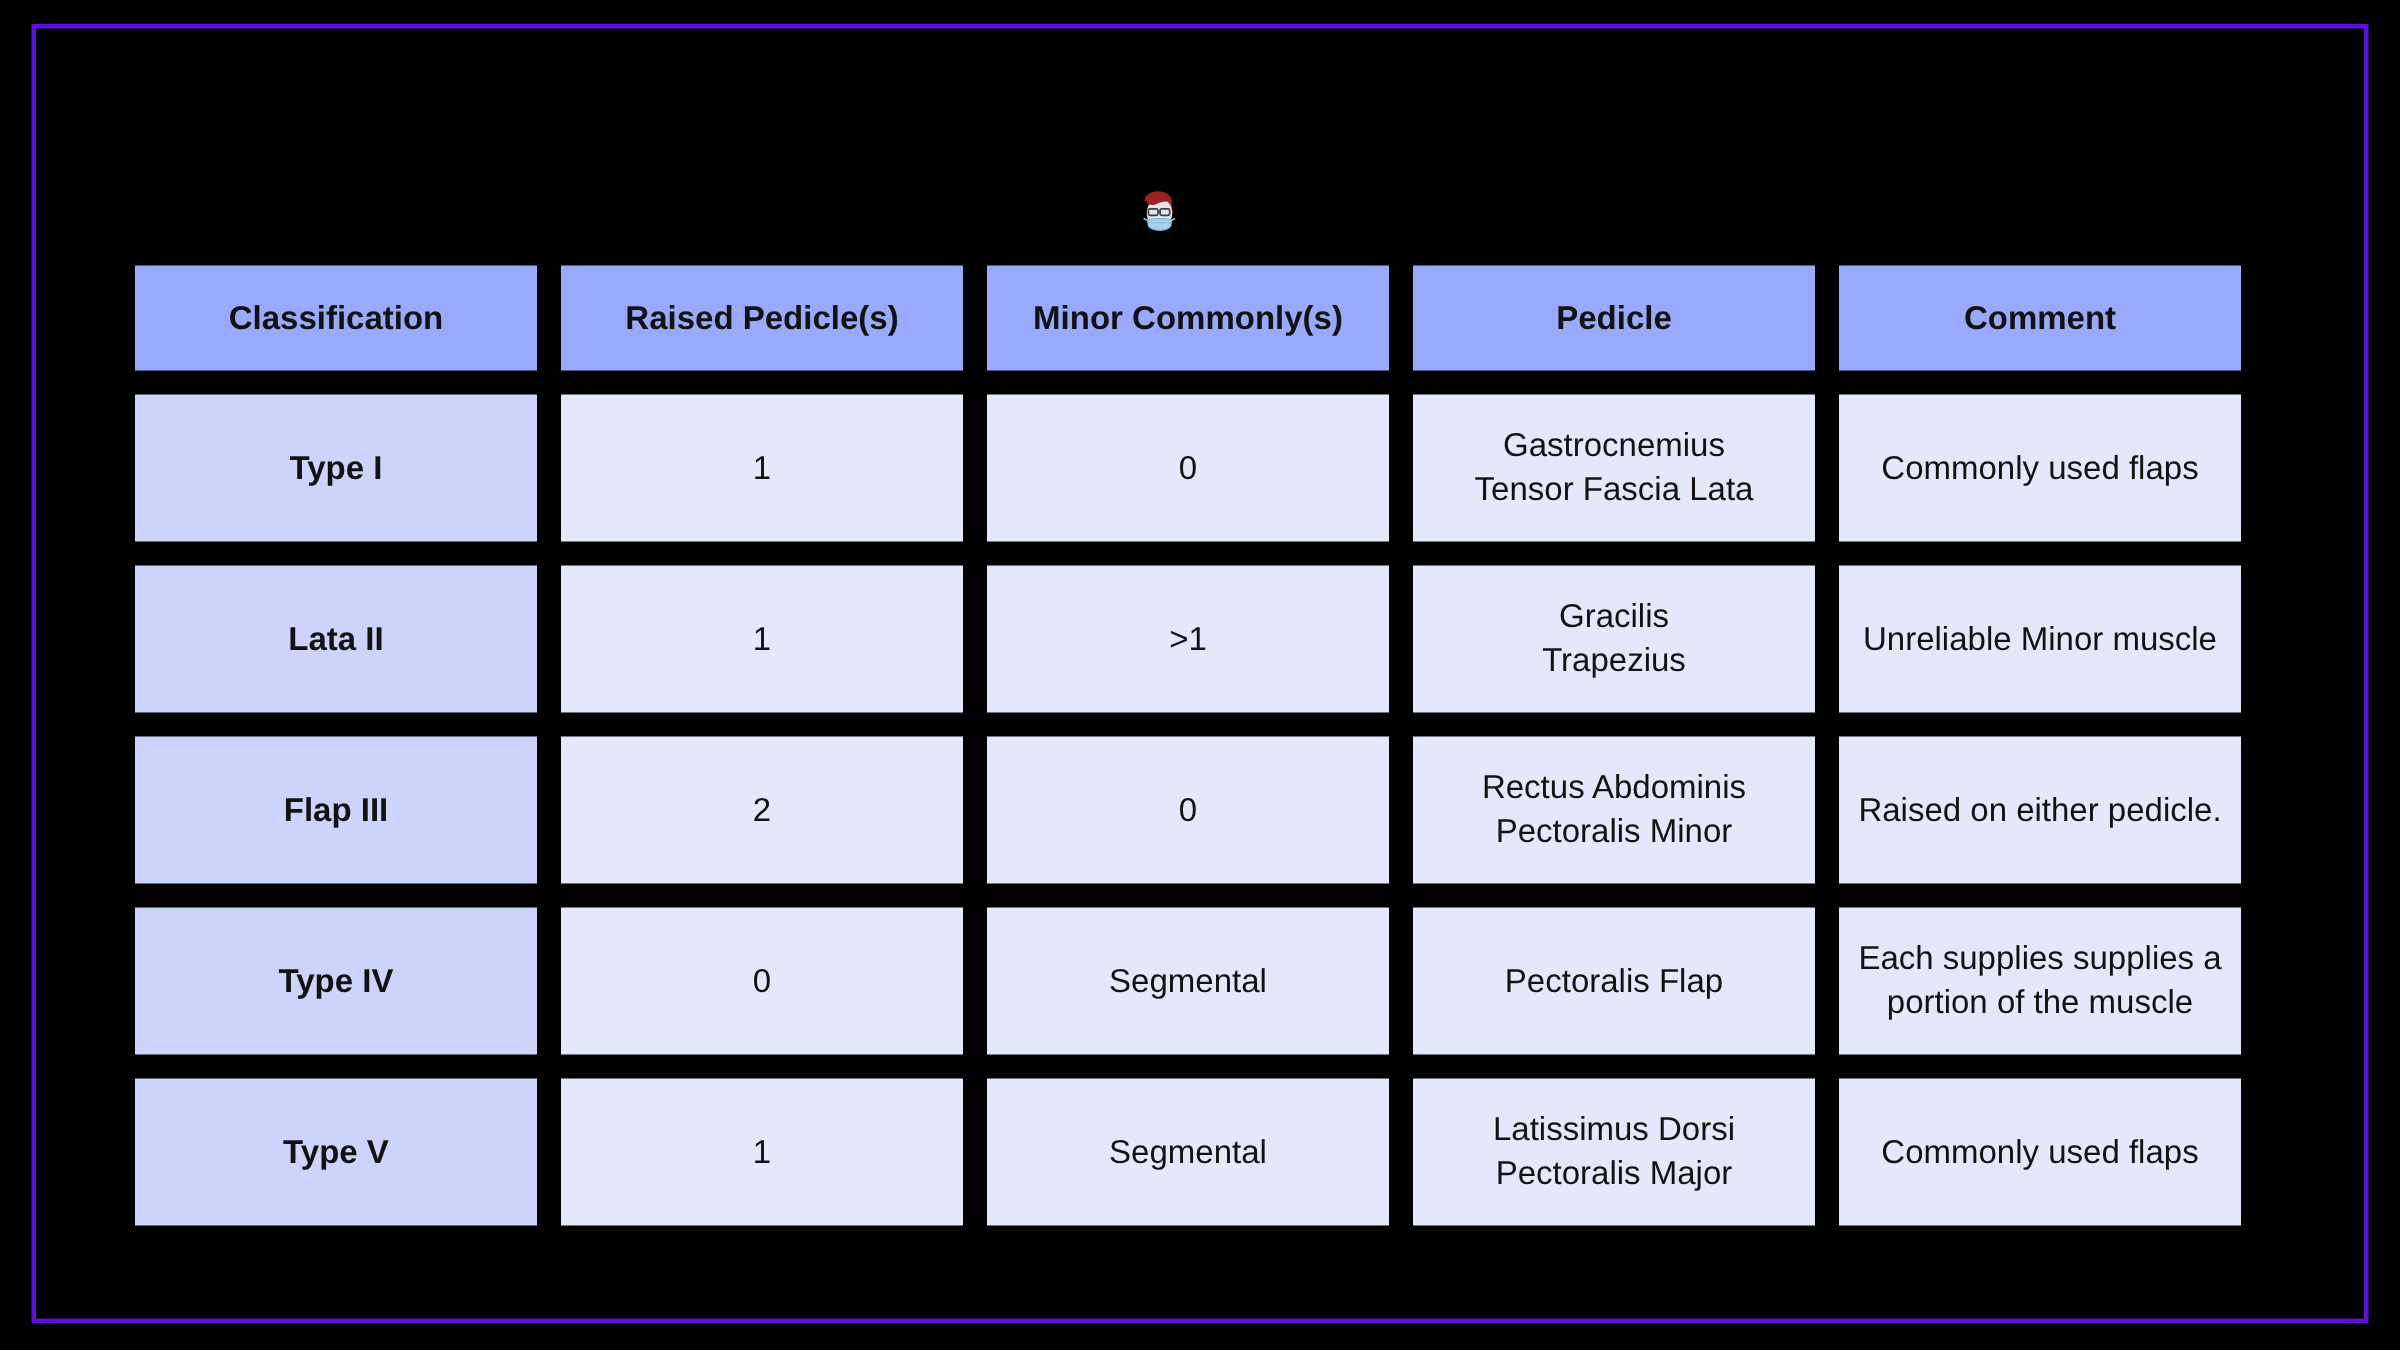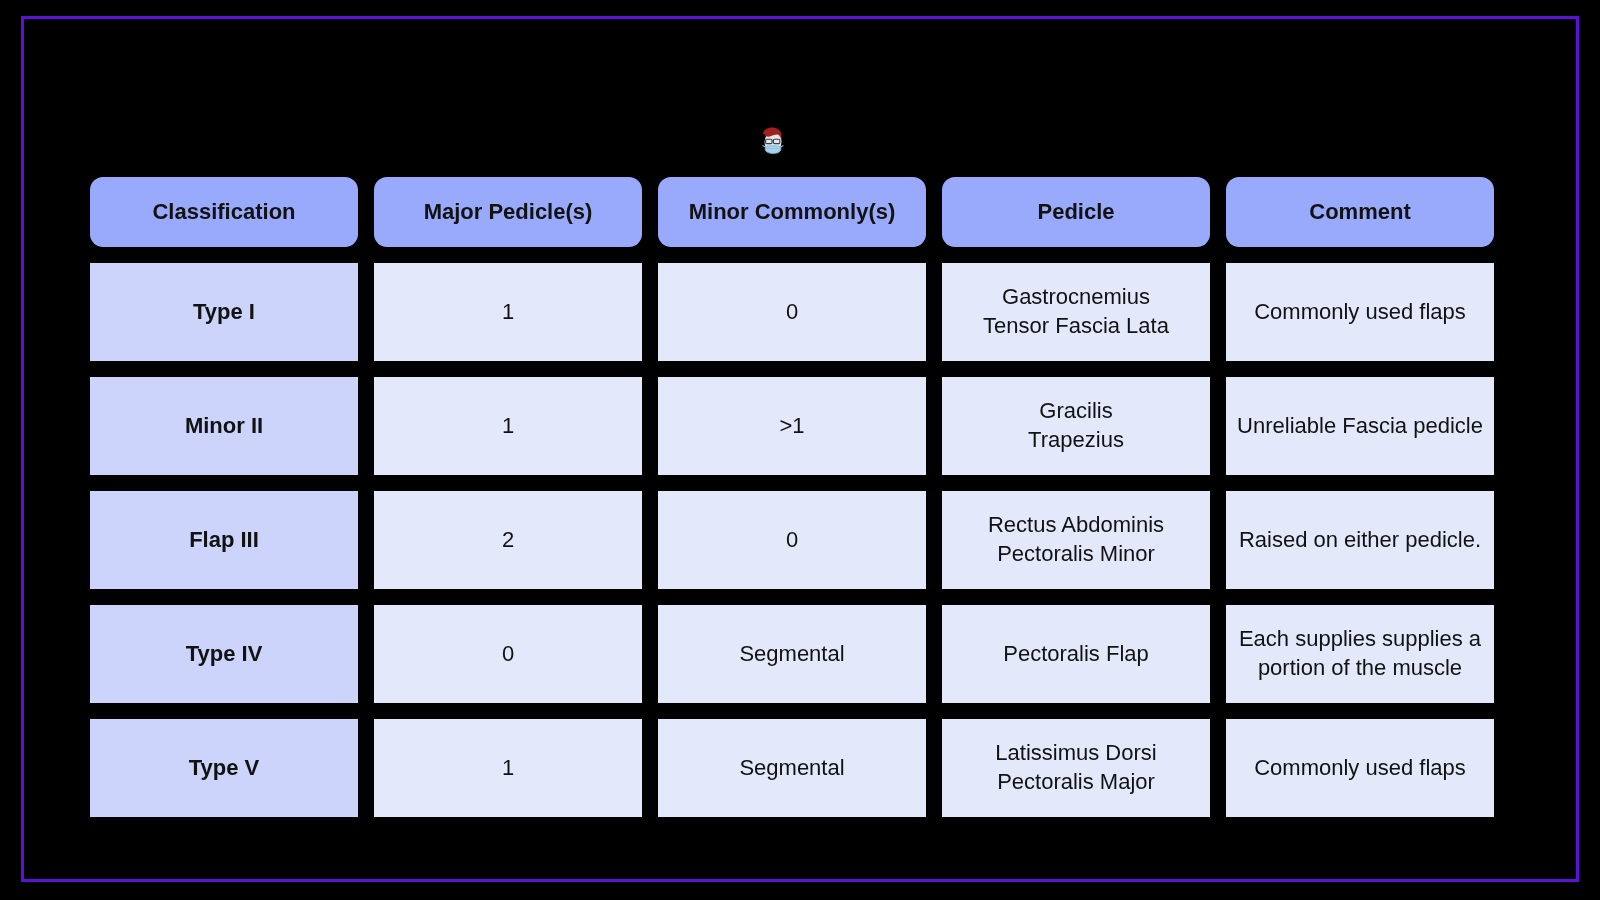--- a/index.html
+++ b/index.html
@@ -81,21 +81,21 @@
     background: #e4e8fb;
     height: 98px;
     font-size: 22px;
     font-weight: normal;
   }
   #matrix-table tbody td.rowhead {
     background: #ccd4fb;
     font-weight: bold;
   }
 </style>
-<style>#slide-root{background:#000000;}#slide-frame{border-color:#5b12d8;}#matrix-table thead th{background:#99a9fb;color:#121212;border-radius:13px;}#matrix-table tbody td{background:#e4e8fb;color:#121212;}#matrix-table tbody td.rowhead{background:#ccd4fb;}</style></head>
+<style>#slide-root{background:#000000;}#slide-frame{border-color:#5b12d8;}#matrix-table thead th{background:#99a9fb;color:#121212;}#matrix-table tbody td{background:#e4e8fb;color:#121212;}#matrix-table tbody td.rowhead{background:#ccd4fb;}</style></head>
 <body>
 
 <div id="slide-root">
 
   <div id="slide-frame"></div>
 
   <div id="avatar">
     <svg viewBox="0 0 30 40" xmlns="http://www.w3.org/2000/svg">
 
       <path d="M7 13 C7 5, 23 4, 25 12 L26 21 L24 21 L23 13 L8 13 Z" fill="#9e2020"></path>
@@ -120,40 +120,40 @@
     <colgroup>
       <col class="c-class">
         <col class="c-major">
         <col class="c-minor">
         <col class="c-example">
         <col class="c-comment">
     </colgroup>
     <thead>
       <tr>
         <th>Classification</th>
-        <th>Major Pedicle(s)</th>
+        <th>Raised Pedicle(s)</th>
         <th>Minor Commonly(s)</th>
         <th>Pedicle</th>
         <th>Comment</th>
       </tr>
     </thead>
     <tbody id="matrix-body">
         <tr>
           <td class="rowhead">Type I</td>
           <td>1</td>
           <td>0</td>
           <td>Gastrocnemius<br>Tensor Fascia Lata</td>
           <td>Commonly used flaps</td>
         </tr>
         <tr>
-          <td class="rowhead">Minor II</td>
+          <td class="rowhead">Lata II</td>
           <td>1</td>
           <td>&gt;1</td>
           <td>Gracilis<br>Trapezius</td>
-          <td>Unreliable Fascia pedicle</td>
+          <td>Unreliable Minor muscle</td>
         </tr>
         <tr>
           <td class="rowhead">Flap III</td>
           <td>2</td>
           <td>0</td>
           <td>Rectus Abdominis<br>Pectoralis Minor</td>
           <td>Raised on either pedicle.</td>
         </tr>
         <tr>
           <td class="rowhead">Type IV</td>

